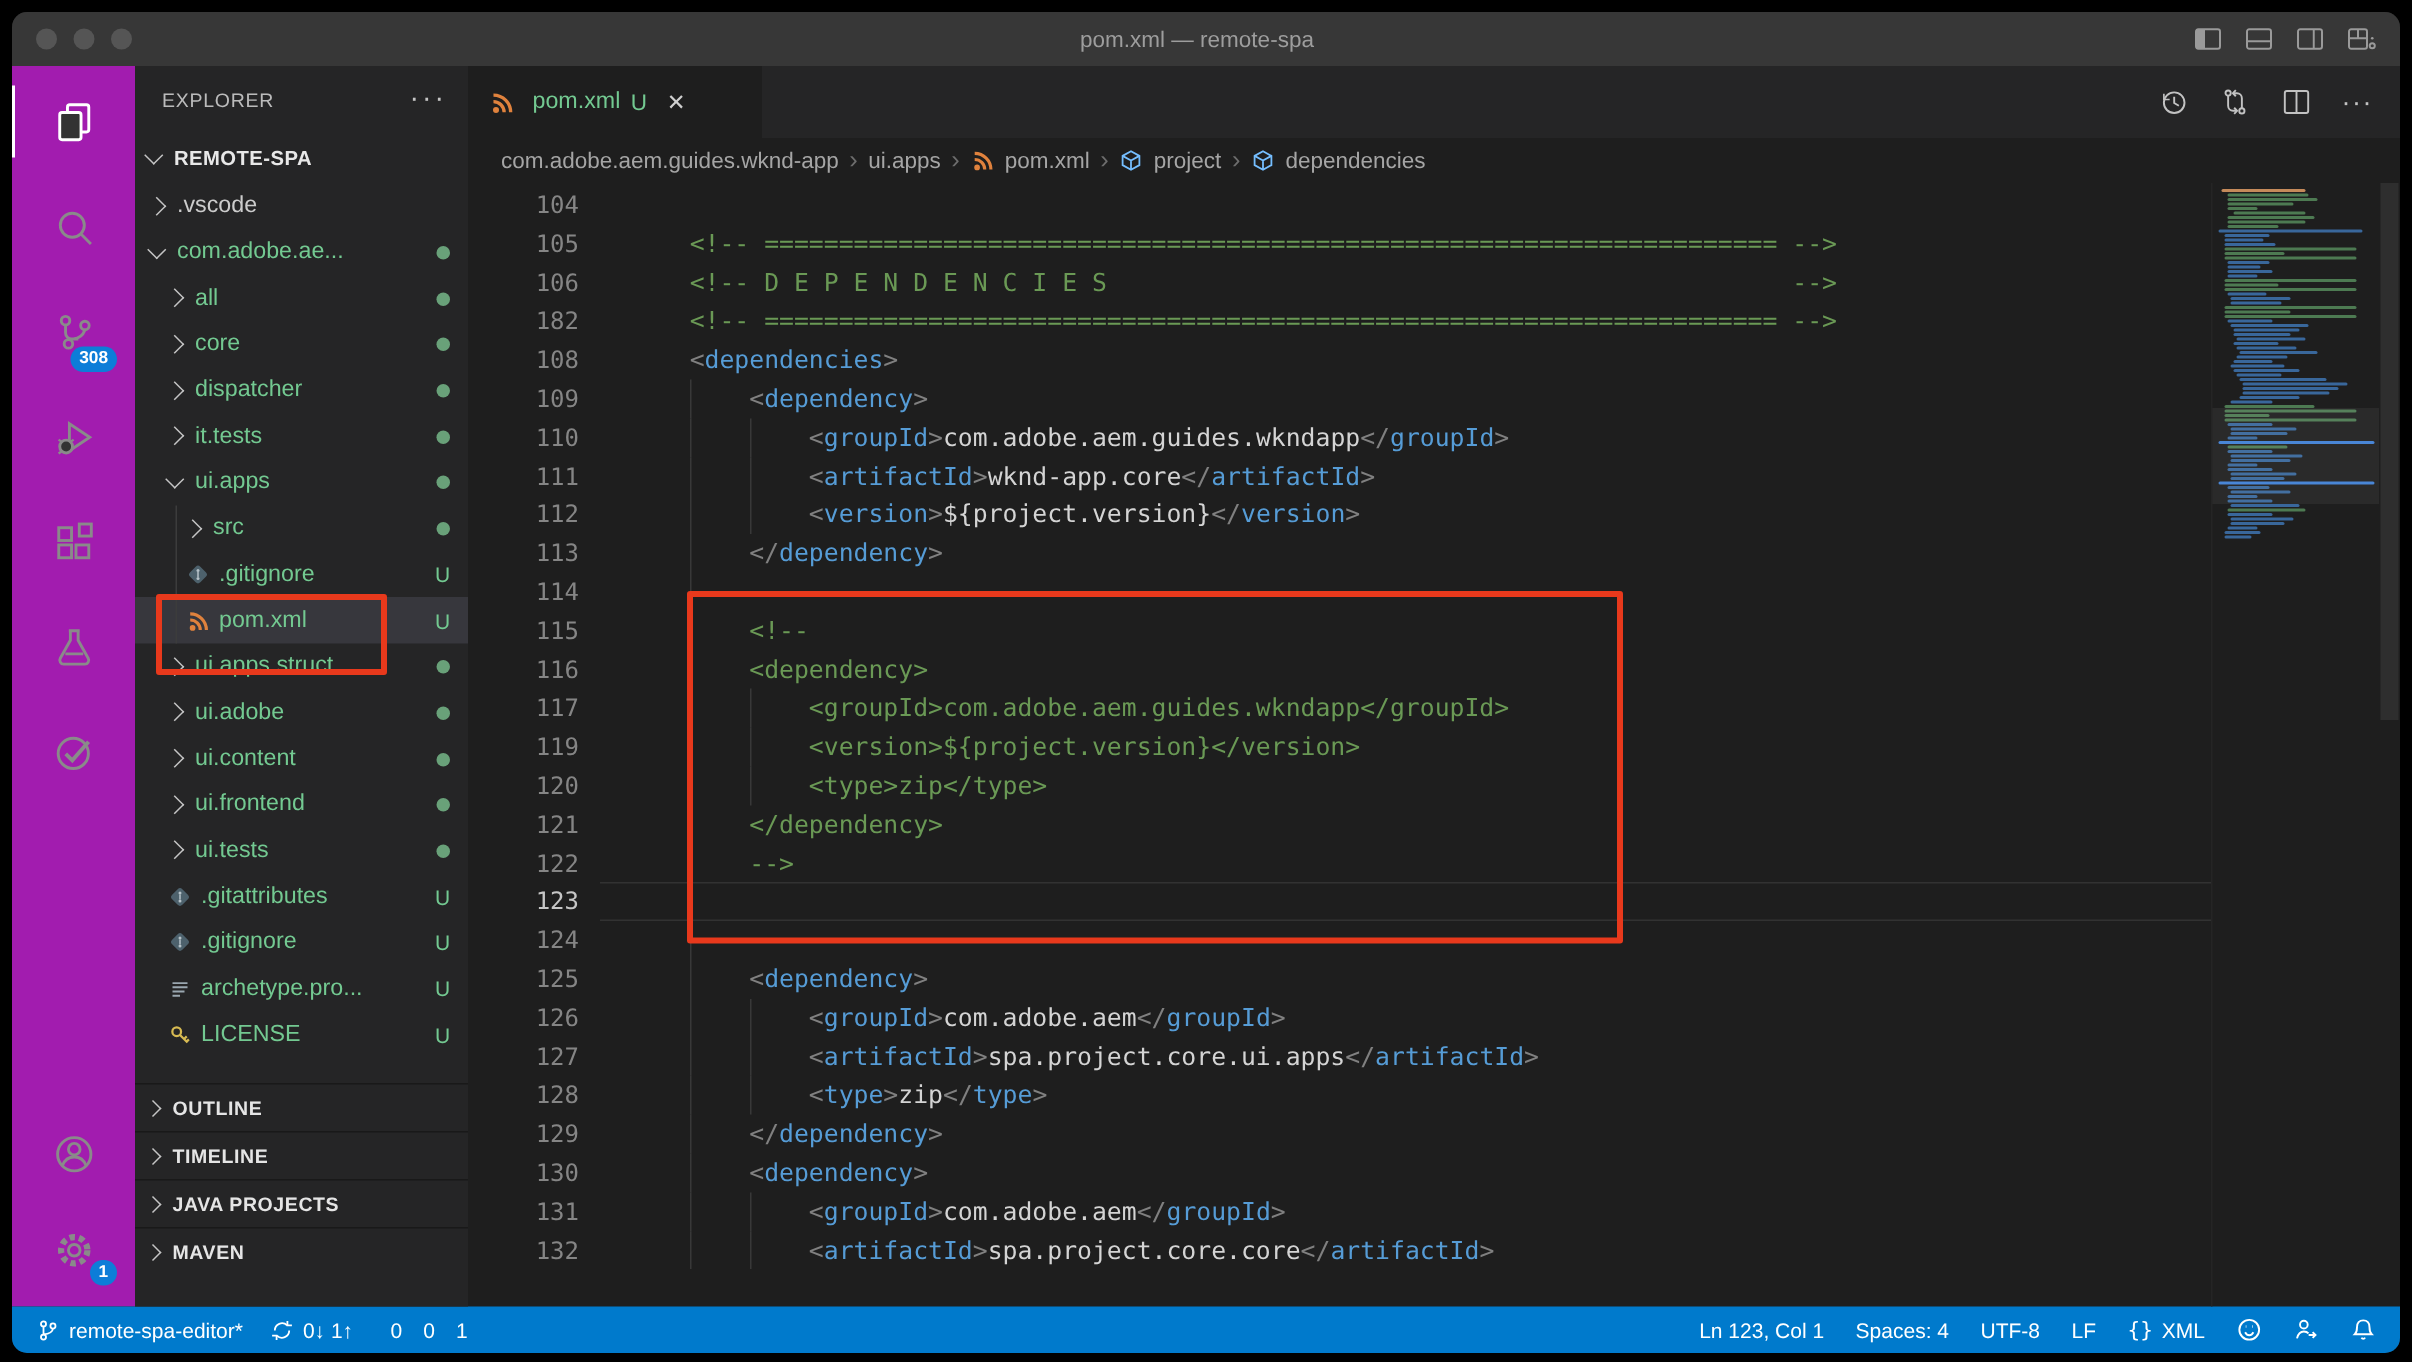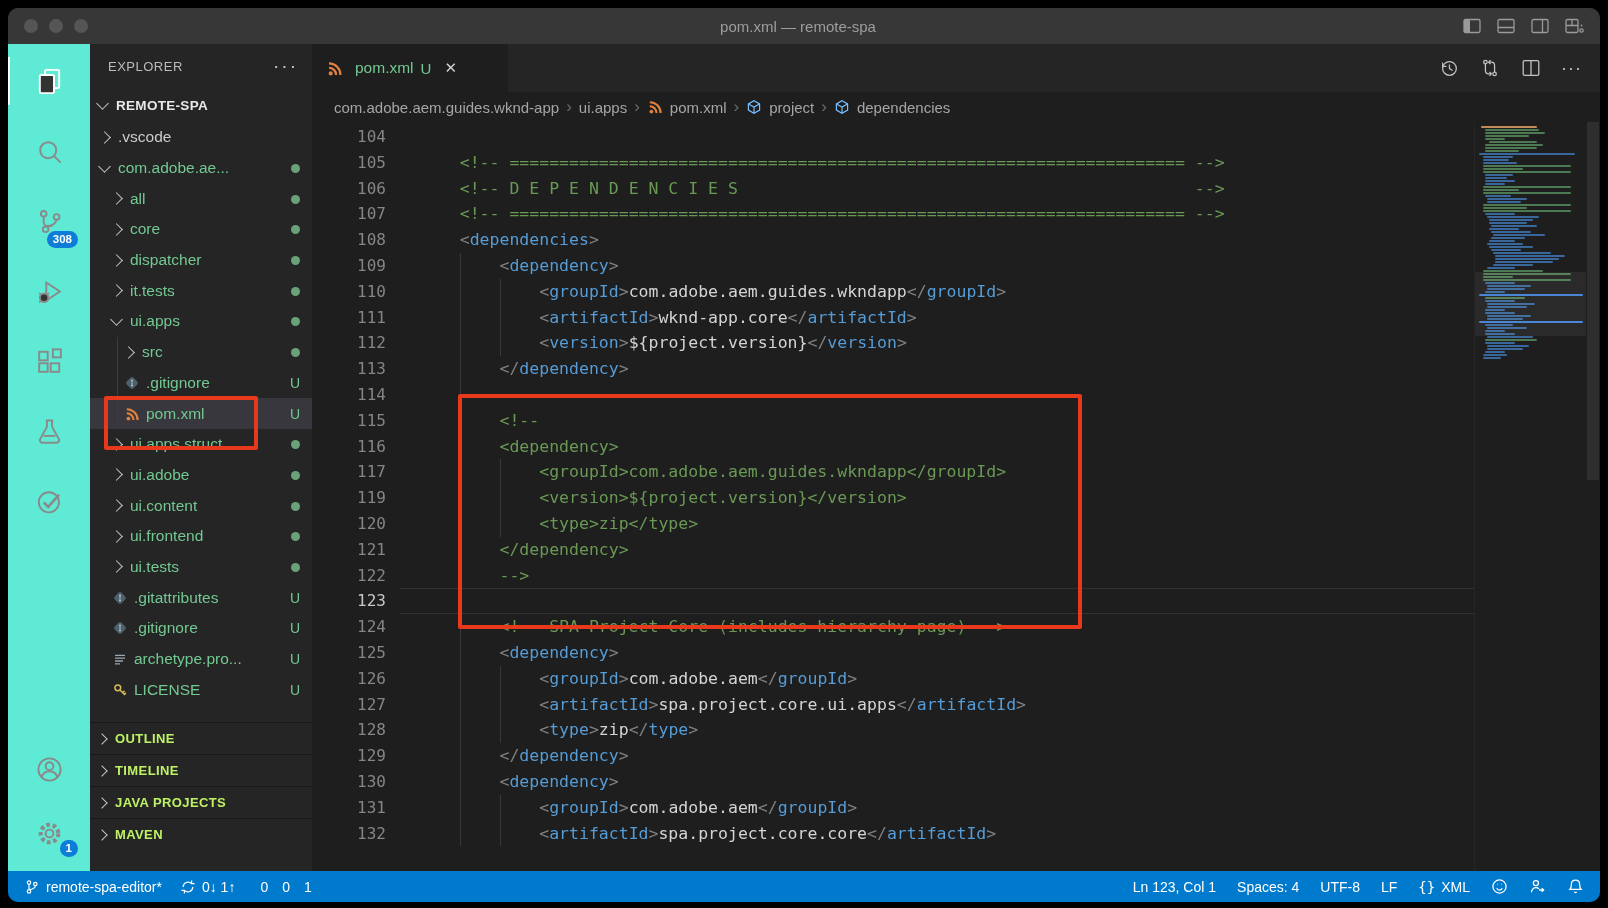--- a/index.html
+++ b/index.html
@@ -8,21 +8,21 @@
     border-radius:10px;overflow:hidden;display:flex;flex-direction:column;}
   
   .titlebar{height:36px;background:#373737;flex:none;display:flex;align-items:center;position:relative;}
   .lights{display:flex;gap:11px;padding-left:16px;}
   .light{width:14px;height:14px;border-radius:50%;background:#555;}
   .win-title{position:absolute;left:0;right:12px;text-align:center;color:#9d9d9d;font-size:15px;pointer-events:none;}
   .tb-icons{margin-left:auto;display:flex;gap:15px;padding-right:16px;color:#9a9a9a;}
   .tb-icons .icn svg{width:19px;height:16px;display:block;}
   
   .main{flex:1;display:flex;min-height:0;}
-  .activity{width:82px;background:#5eead4;flex:none;display:flex;flex-direction:column;align-items:center;padding-top:2px;}
+  .activity{width:82px;background:#a21caf;flex:none;display:flex;flex-direction:column;align-items:center;padding-top:2px;}
   .act-item{height:70px;width:100%;display:flex;align-items:center;justify-content:center;color:#8a8a8a;position:relative;cursor:pointer;}
   .act-item.active{color:#ffffff;}
   .act-item.active::before{content:'';position:absolute;left:0;top:11px;bottom:11px;width:2px;background:#fff;}
   .act-item svg{width:31px;height:31px;stroke:currentColor;fill:none;stroke-width:1.5;}
   .act-badge{position:absolute;right:12px;bottom:8px;background:#0d7dd8;color:#fff;font-size:11.5px;font-weight:bold;
     border-radius:9px;padding:2px 6px;line-height:1.1;}
   .act-bottom{margin-top:auto;width:100%;padding-bottom:6px;}
   .act-bottom .act-item{height:64px;}
   
   .sidebar{width:222px;background:#252526;flex:none;display:flex;flex-direction:column;color:#cccccc;position:relative;min-height:0;}
@@ -37,21 +37,21 @@
   .row .lbl.grey{color:#cccccc;}
   .row .rbadge{flex:none;width:34px;text-align:center;color:#73c991;font-size:14px;}
   .dot{display:inline-block;width:9px;height:9px;border-radius:50%;background:#69a179;}
   .chev{width:8px;height:8px;border-right:1.6px solid #c5c5c5;border-bottom:1.6px solid #c5c5c5;display:inline-block;flex:none;margin-right:9px;}
   .chev.right{transform:rotate(-45deg);}
   .chev.down{transform:rotate(45deg);margin-top:-4px;}
   .ficon{width:22px;flex:none;display:flex;align-items:center;}
   .ficon svg{width:16px;height:16px;}
   .row.guide::before{content:'';position:absolute;left:27px;top:0;bottom:0;width:1px;background:#3c3c3c;}
   .sections{flex:none;padding-bottom:21px;}
-  .section-row{height:31px;display:flex;align-items:center;border-top:1px solid #191919;font-weight:bold;font-size:13px;letter-spacing:.4px;color:#bef264;padding-left:8px;cursor:pointer;}
+  .section-row{height:31px;display:flex;align-items:center;border-top:1px solid #191919;font-weight:bold;font-size:13px;letter-spacing:.4px;color:#e5e5e5;padding-left:8px;cursor:pointer;}
   .section-row .chev{width:7px;height:7px;}
   
   .editor{flex:1;min-width:0;display:flex;flex-direction:column;background:#1e1e1e;}
   .tabs{height:48px;flex:none;background:#252526;display:flex;align-items:stretch;}
   .tab{width:172px;flex:none;background:#1e1e1e;display:flex;align-items:center;padding:0 10px 0 14px;gap:7px;cursor:pointer;}
   .tab .tab-label{color:#73c991;font-size:15.5px;}
   .tab .tab-badge{color:#73c991;font-size:15px;}
   .tab .tab-close{color:#d0d0d0;font-size:15px;margin-left:6px;}
   .tab .ficon svg{width:17px;height:17px;}
   .tab-actions{margin-left:auto;display:flex;align-items:center;gap:19px;padding-right:18px;color:#c2c2c2;}
@@ -440,37 +440,37 @@
             </span>
             <span>dependencies</span>
           </span>
         </div>
 
       <div class="edit-area">
         <div class="code" id="code">
             <div class="line"><span class="ln">104</span><span class="tx"></span></div>
             <div class="line"><span class="ln">105</span><span class="tx"><span class="tok-x">    </span><span class="tok-c">&lt;!-- ==================================================================== --&gt;</span></span></div>
             <div class="line"><span class="ln">106</span><span class="tx"><span class="tok-x">    </span><span class="tok-c">&lt;!-- D E P E N D E N C I E S                                              --&gt;</span></span></div>
-            <div class="line"><span class="ln">107</span><span class="tx"><span class="tok-x">    </span><span class="tok-c">&lt;!-- ==================================================================== --&gt;</span></span></div>
+            <div class="line"><span class="ln">182</span><span class="tx"><span class="tok-x">    </span><span class="tok-c">&lt;!-- ==================================================================== --&gt;</span></span></div>
             <div class="line"><span class="ln">108</span><span class="tx"><span class="tok-x">    </span><span class="tok-p">&lt;</span><span class="tok-t">dependencies</span><span class="tok-p">&gt;</span></span></div>
             <div class="line g1"><span class="ln">109</span><span class="tx"><span class="tok-x">        </span><span class="tok-p">&lt;</span><span class="tok-t">dependency</span><span class="tok-p">&gt;</span></span></div>
             <div class="line g2"><span class="ln">110</span><span class="tx"><span class="tok-x">            </span><span class="tok-p">&lt;</span><span class="tok-t">groupId</span><span class="tok-p">&gt;</span><span class="tok-x">com.adobe.aem.guides.wkndapp</span><span class="tok-p">&lt;/</span><span class="tok-t">groupId</span><span class="tok-p">&gt;</span></span></div>
             <div class="line g2"><span class="ln">111</span><span class="tx"><span class="tok-x">            </span><span class="tok-p">&lt;</span><span class="tok-t">artifactId</span><span class="tok-p">&gt;</span><span class="tok-x">wknd-app.core</span><span class="tok-p">&lt;/</span><span class="tok-t">artifactId</span><span class="tok-p">&gt;</span></span></div>
             <div class="line g2"><span class="ln">112</span><span class="tx"><span class="tok-x">            </span><span class="tok-p">&lt;</span><span class="tok-t">version</span><span class="tok-p">&gt;</span><span class="tok-x">${project.version}</span><span class="tok-p">&lt;/</span><span class="tok-t">version</span><span class="tok-p">&gt;</span></span></div>
             <div class="line g1"><span class="ln">113</span><span class="tx"><span class="tok-x">        </span><span class="tok-p">&lt;/</span><span class="tok-t">dependency</span><span class="tok-p">&gt;</span></span></div>
             <div class="line g1"><span class="ln">114</span><span class="tx"></span></div>
             <div class="line g1"><span class="ln">115</span><span class="tx"><span class="tok-x">        </span><span class="tok-c">&lt;!--</span></span></div>
             <div class="line g1"><span class="ln">116</span><span class="tx"><span class="tok-x">        </span><span class="tok-c">&lt;dependency&gt;</span></span></div>
             <div class="line g2"><span class="ln">117</span><span class="tx"><span class="tok-x">            </span><span class="tok-c">&lt;groupId&gt;com.adobe.aem.guides.wkndapp&lt;/groupId&gt;</span></span></div>
             <div class="line g2"><span class="ln">119</span><span class="tx"><span class="tok-x">            </span><span class="tok-c">&lt;version&gt;${project.version}&lt;/version&gt;</span></span></div>
             <div class="line g2"><span class="ln">120</span><span class="tx"><span class="tok-x">            </span><span class="tok-c">&lt;type&gt;zip&lt;/type&gt;</span></span></div>
             <div class="line g1"><span class="ln">121</span><span class="tx"><span class="tok-x">        </span><span class="tok-c">&lt;/dependency&gt;</span></span></div>
             <div class="line g1"><span class="ln">122</span><span class="tx"><span class="tok-x">        </span><span class="tok-c">--&gt;</span></span></div>
             <div class="line g1 cur"><span class="ln">123</span><span class="tx"></span></div>
-            <div class="line g1"><span class="ln">124</span><span class="tx"><span class="tok-x">        </span><span class="tok-c">&lt;!-- SPA Project Core (includes hierarchy page) --&gt;</span></span></div>
+            <div class="line g1"><span class="ln">124</span><span class="tx"><span class="tok-x">        </span></span></div>
             <div class="line g1"><span class="ln">125</span><span class="tx"><span class="tok-x">        </span><span class="tok-p">&lt;</span><span class="tok-t">dependency</span><span class="tok-p">&gt;</span></span></div>
             <div class="line g2"><span class="ln">126</span><span class="tx"><span class="tok-x">            </span><span class="tok-p">&lt;</span><span class="tok-t">groupId</span><span class="tok-p">&gt;</span><span class="tok-x">com.adobe.aem</span><span class="tok-p">&lt;/</span><span class="tok-t">groupId</span><span class="tok-p">&gt;</span></span></div>
             <div class="line g2"><span class="ln">127</span><span class="tx"><span class="tok-x">            </span><span class="tok-p">&lt;</span><span class="tok-t">artifactId</span><span class="tok-p">&gt;</span><span class="tok-x">spa.project.core.ui.apps</span><span class="tok-p">&lt;/</span><span class="tok-t">artifactId</span><span class="tok-p">&gt;</span></span></div>
             <div class="line g2"><span class="ln">128</span><span class="tx"><span class="tok-x">            </span><span class="tok-p">&lt;</span><span class="tok-t">type</span><span class="tok-p">&gt;</span><span class="tok-x">zip</span><span class="tok-p">&lt;/</span><span class="tok-t">type</span><span class="tok-p">&gt;</span></span></div>
             <div class="line g1"><span class="ln">129</span><span class="tx"><span class="tok-x">        </span><span class="tok-p">&lt;/</span><span class="tok-t">dependency</span><span class="tok-p">&gt;</span></span></div>
             <div class="line g1"><span class="ln">130</span><span class="tx"><span class="tok-x">        </span><span class="tok-p">&lt;</span><span class="tok-t">dependency</span><span class="tok-p">&gt;</span></span></div>
             <div class="line g2"><span class="ln">131</span><span class="tx"><span class="tok-x">            </span><span class="tok-p">&lt;</span><span class="tok-t">groupId</span><span class="tok-p">&gt;</span><span class="tok-x">com.adobe.aem</span><span class="tok-p">&lt;/</span><span class="tok-t">groupId</span><span class="tok-p">&gt;</span></span></div>
             <div class="line g2"><span class="ln">132</span><span class="tx"><span class="tok-x">            </span><span class="tok-p">&lt;</span><span class="tok-t">artifactId</span><span class="tok-p">&gt;</span><span class="tok-x">spa.project.core.core</span><span class="tok-p">&lt;/</span><span class="tok-t">artifactId</span><span class="tok-p">&gt;</span></span></div>
           </div>
         <div class="minimap" id="minimap">

